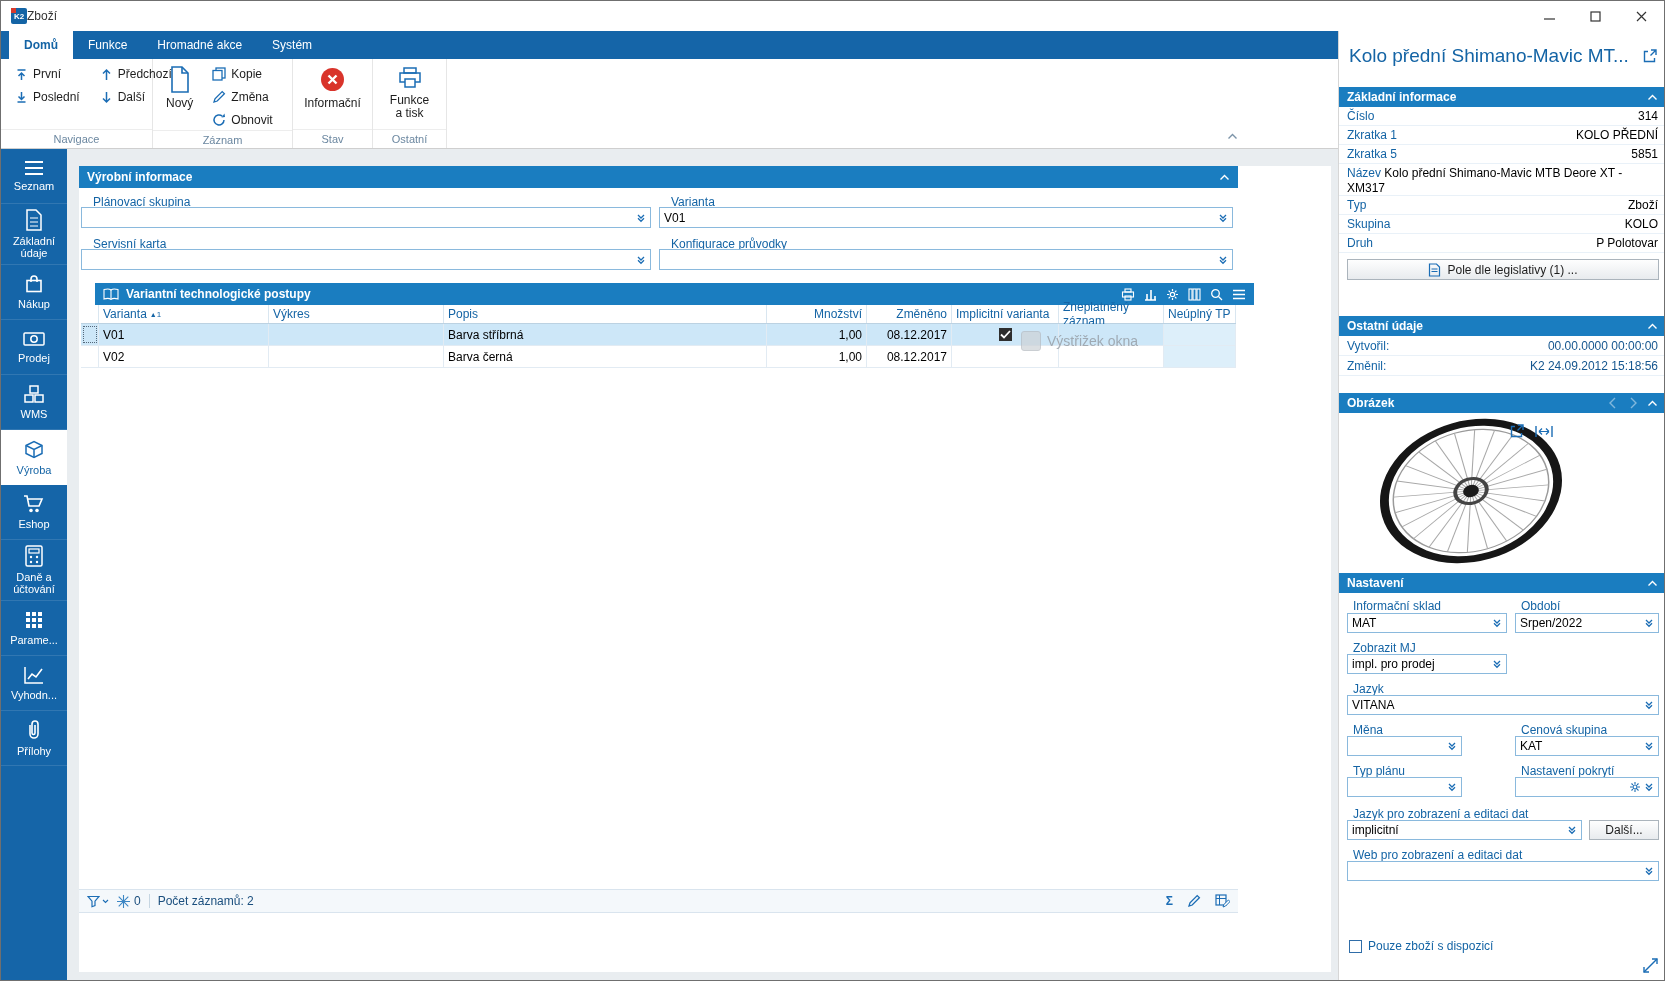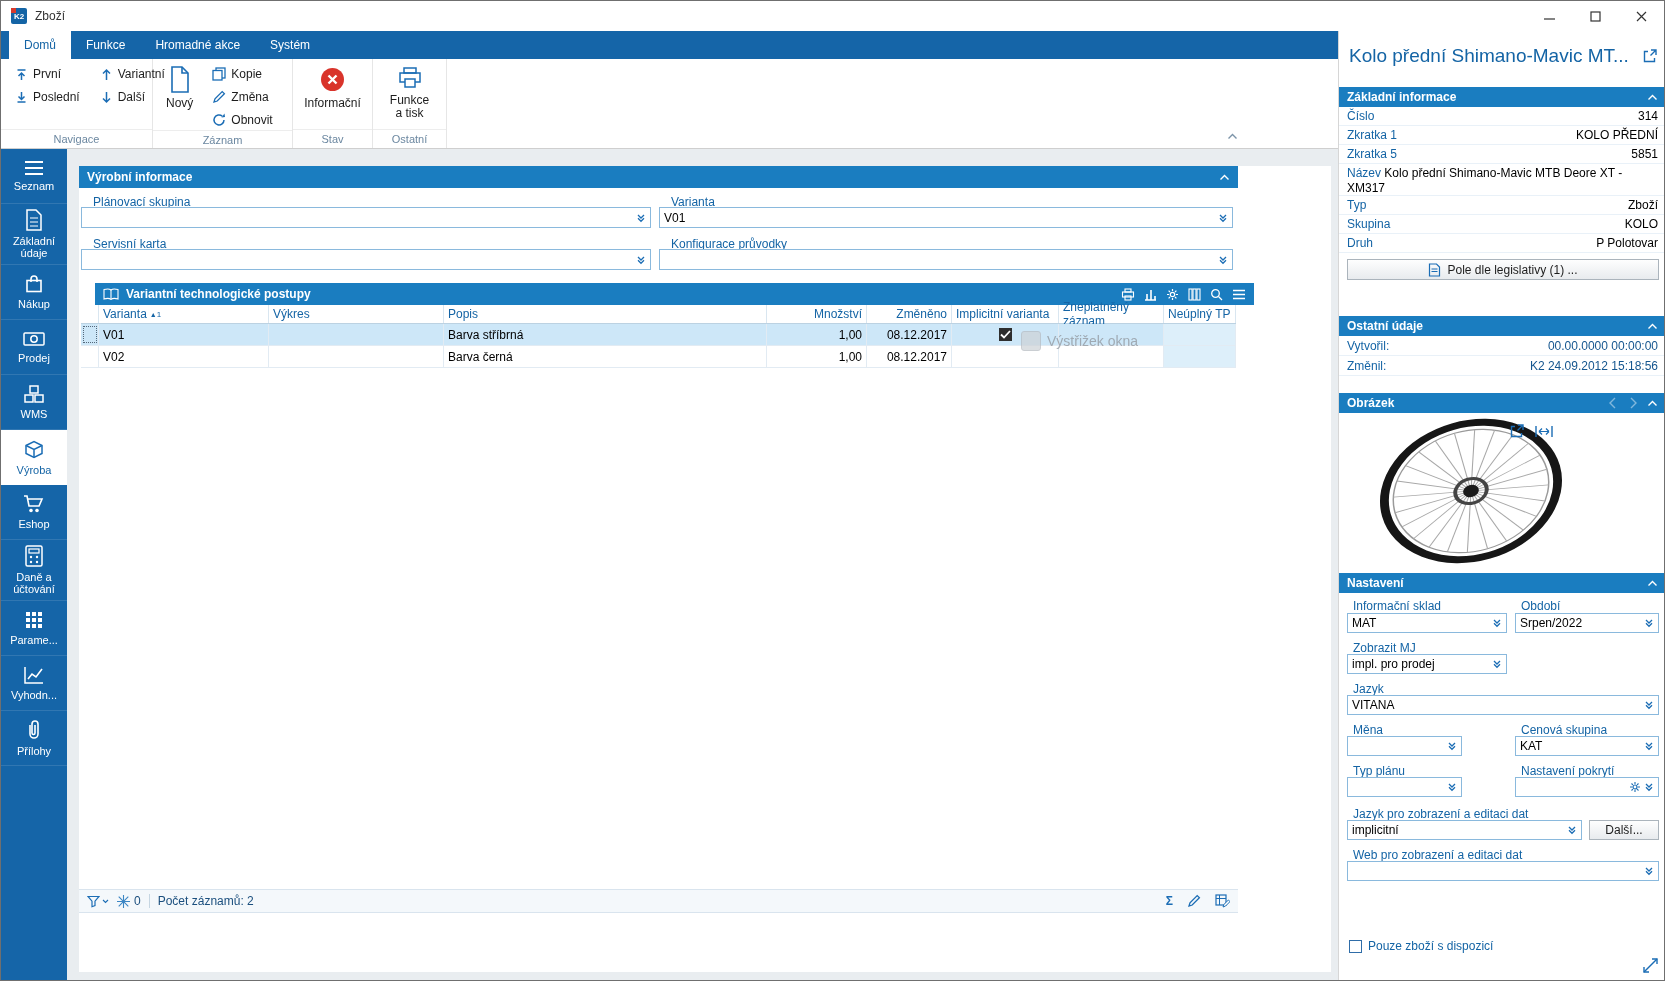--- a/index.html
+++ b/index.html
@@ -1,30 +1,30 @@
 <!DOCTYPE html>
 <html><head>
 <meta charset="utf-8">
 <style>
   *{margin:0;padding:0;box-sizing:border-box}
   body{font-family:"Liberation Sans",sans-serif;background:#888;overflow:hidden}
   .window{position:relative;width:1665px;height:981px;background:#e9edf0;border:1px solid #6f6f6f;overflow:hidden;font-size:12px;color:#1d1d1d}
 
   
   .titlebar{position:absolute;left:0;top:0;width:100%;height:30px;background:#fff;display:flex;align-items:center;z-index:20}
-  .app-icon{width:16px;height:16px;margin:0 8px 0 10px;background:#1464a5;border-radius:2px;color:#fff;font-size:8px;font-weight:bold;display:flex;align-items:center;justify-content:center;position:relative}
+  .app-icon{width:16px;height:16px;margin:0 0 0 10px;background:#1464a5;border-radius:2px;color:#fff;font-size:8px;font-weight:bold;display:flex;align-items:center;justify-content:center;position:relative}
   .app-icon::after{content:"";position:absolute;left:0;top:0;width:5px;height:5px;background:#d6392c}
   .win-title{color:#333}
   .win-controls{margin-left:auto;display:flex;height:100%}
   .win-btn{width:46px;height:100%;display:flex;align-items:center;justify-content:center}
 
   
   .tabbar{position:absolute;left:0;top:30px;width:1337px;height:28px;background:#1565a8;display:flex;align-items:stretch;padding-left:8px}
   .tab{color:#fff;padding:0 15px;display:flex;align-items:center}
-  .tab.active{background:#fff;color:#1464a5;font-weight:normal}
+  .tab.active{background:#fff;color:#1464a5;font-weight:bold}
 
   
   .ribbon{position:absolute;left:0;top:58px;width:1337px;height:90px;background:#fff;border-bottom:1px solid #cfcfcf;display:flex}
   .rgroup{height:100%;display:flex;flex-direction:column;border-right:1px solid #e6e6e6}
   .rbody{flex:1;display:flex;align-items:flex-start;padding:5px 8px 0;gap:8px}
   .glabel{height:19px;line-height:18px;text-align:center;font-size:11px;color:#6b87a0;border-top:1px solid #ededed}
   .sbtn{display:flex;align-items:center;gap:5px;padding:3px 6px;white-space:nowrap}
   .bbtn{display:flex;flex-direction:column;align-items:center;gap:4px;padding:2px 5px;text-align:center;line-height:13px}
   .navcol{display:flex;flex-direction:column;gap:3px}
   .ribbon-collapse{position:absolute;right:100px;bottom:5px}
@@ -144,21 +144,21 @@
                 <path d="M2.5 11h8M6.5 1v7M3.5 5.5l3 3 3-3" fill="none" stroke="#1b6db5" stroke-width="1.5"></path>
               </svg>
             <span>Poslední</span>
             </div>
         </div>
         <div class="navcol">
           <div class="sbtn">
             <svg width="13" height="13" viewBox="0 0 13 13">
                 <path d="M6.5 12V2M3 5.5l3.5-3.5L10 5.5" fill="none" stroke="#1b6db5" stroke-width="1.5"></path>
               </svg>
-            <span>Variantní</span>
+            <span>Předchozí</span>
             </div>
           <div class="sbtn">
             <svg width="13" height="13" viewBox="0 0 13 13">
                 <path d="M6.5 1v10M3 7.5l3.5 3.5L10 7.5" fill="none" stroke="#1b6db5" stroke-width="1.5"></path>
               </svg>
             <span>Další</span>
             </div>
         </div>
       </div>
       <div class="glabel">Navigace</div>

